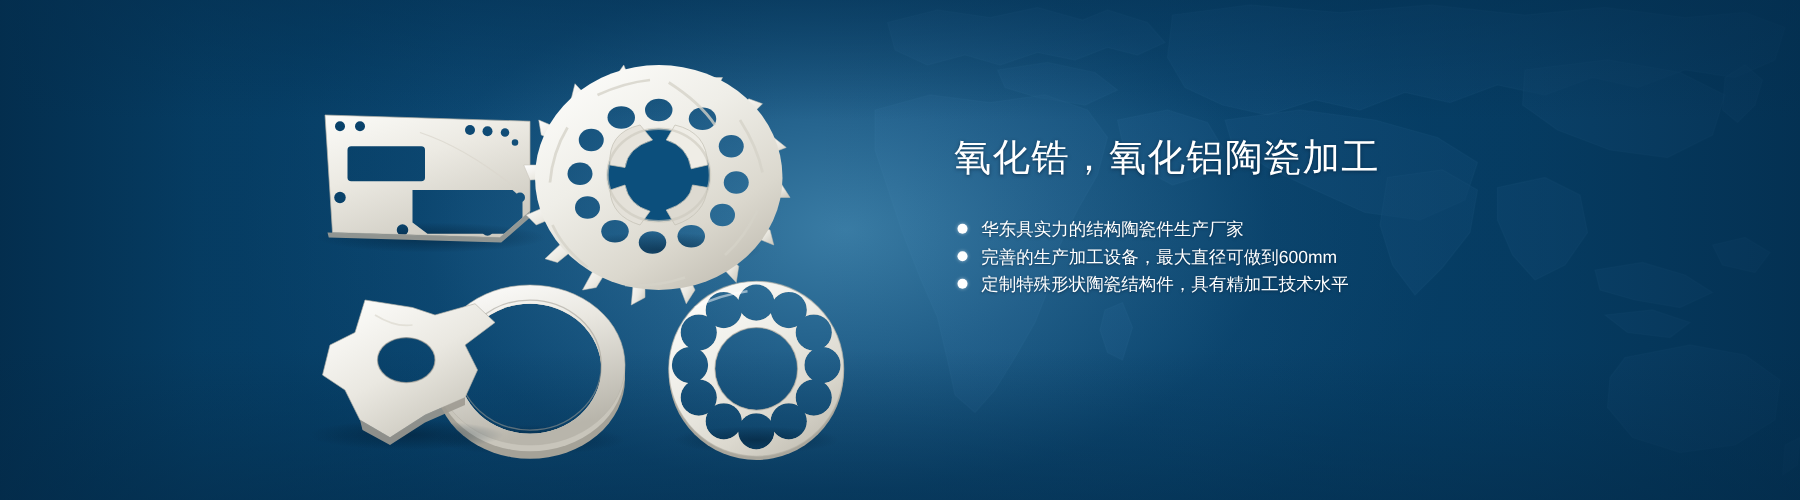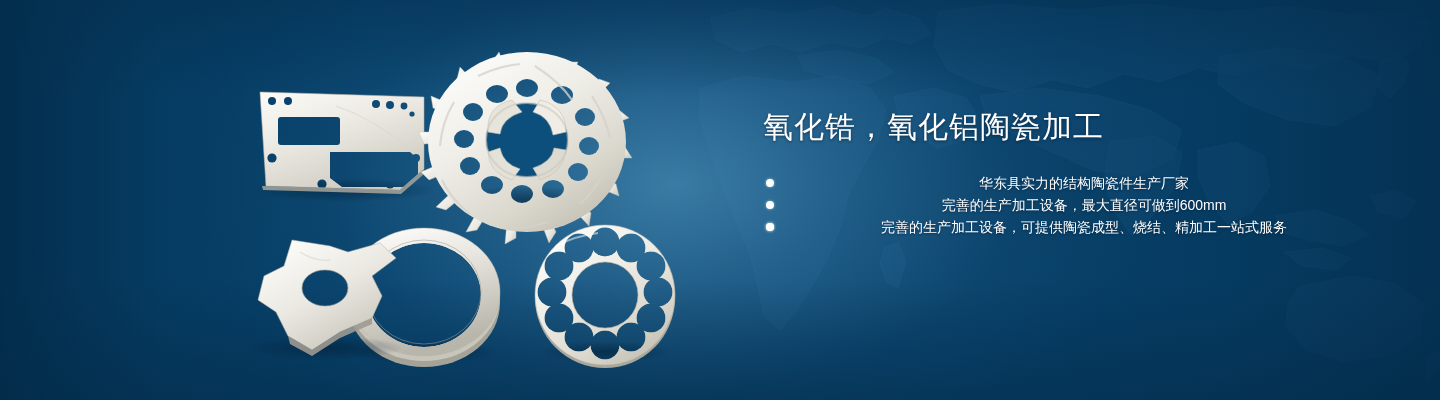--- a/index.html
+++ b/index.html
@@ -93,21 +93,20 @@
     color: #ffffff;
     font-weight: normal;
     margin: 0 0 26px 0;
     text-shadow: 0 1px 3px rgba(0,20,40,0.55);
     white-space: nowrap;
   }
   .bullets {
     list-style: none;
     margin: 0;
     padding: 0;
-    text-align: center;
   }
   .bullet {
     position: relative;
     padding-left: 22px;
     font-size: 14px;
     line-height: 22px;
     color: #ffffff;
     white-space: nowrap;
     text-shadow: 0 1px 2px rgba(0,20,40,0.5);
   }
@@ -373,21 +372,18 @@
       <li class="bullet">
         <span class="dot"></span>
         <span>华东具实力的结构陶瓷件生产厂家</span>
       </li>
       <li class="bullet">
         <span class="dot"></span>
         <span>完善的生产加工设备，最大直径可做到600mm</span>
       </li>
       <li class="bullet">
         <span class="dot"></span>
-      </li>
-      <li class="bullet">
-        <span class="dot"></span>
-        <span>完善的生产加工设备，可提供陶瓷成型、烧结、精加工一站式服务</span>
+        <span>定制特殊形状陶瓷结构件，具有精加工技术水平</span>
       </li>
     </ul>
   </div>
 
 </div>
 
 </body></html>

